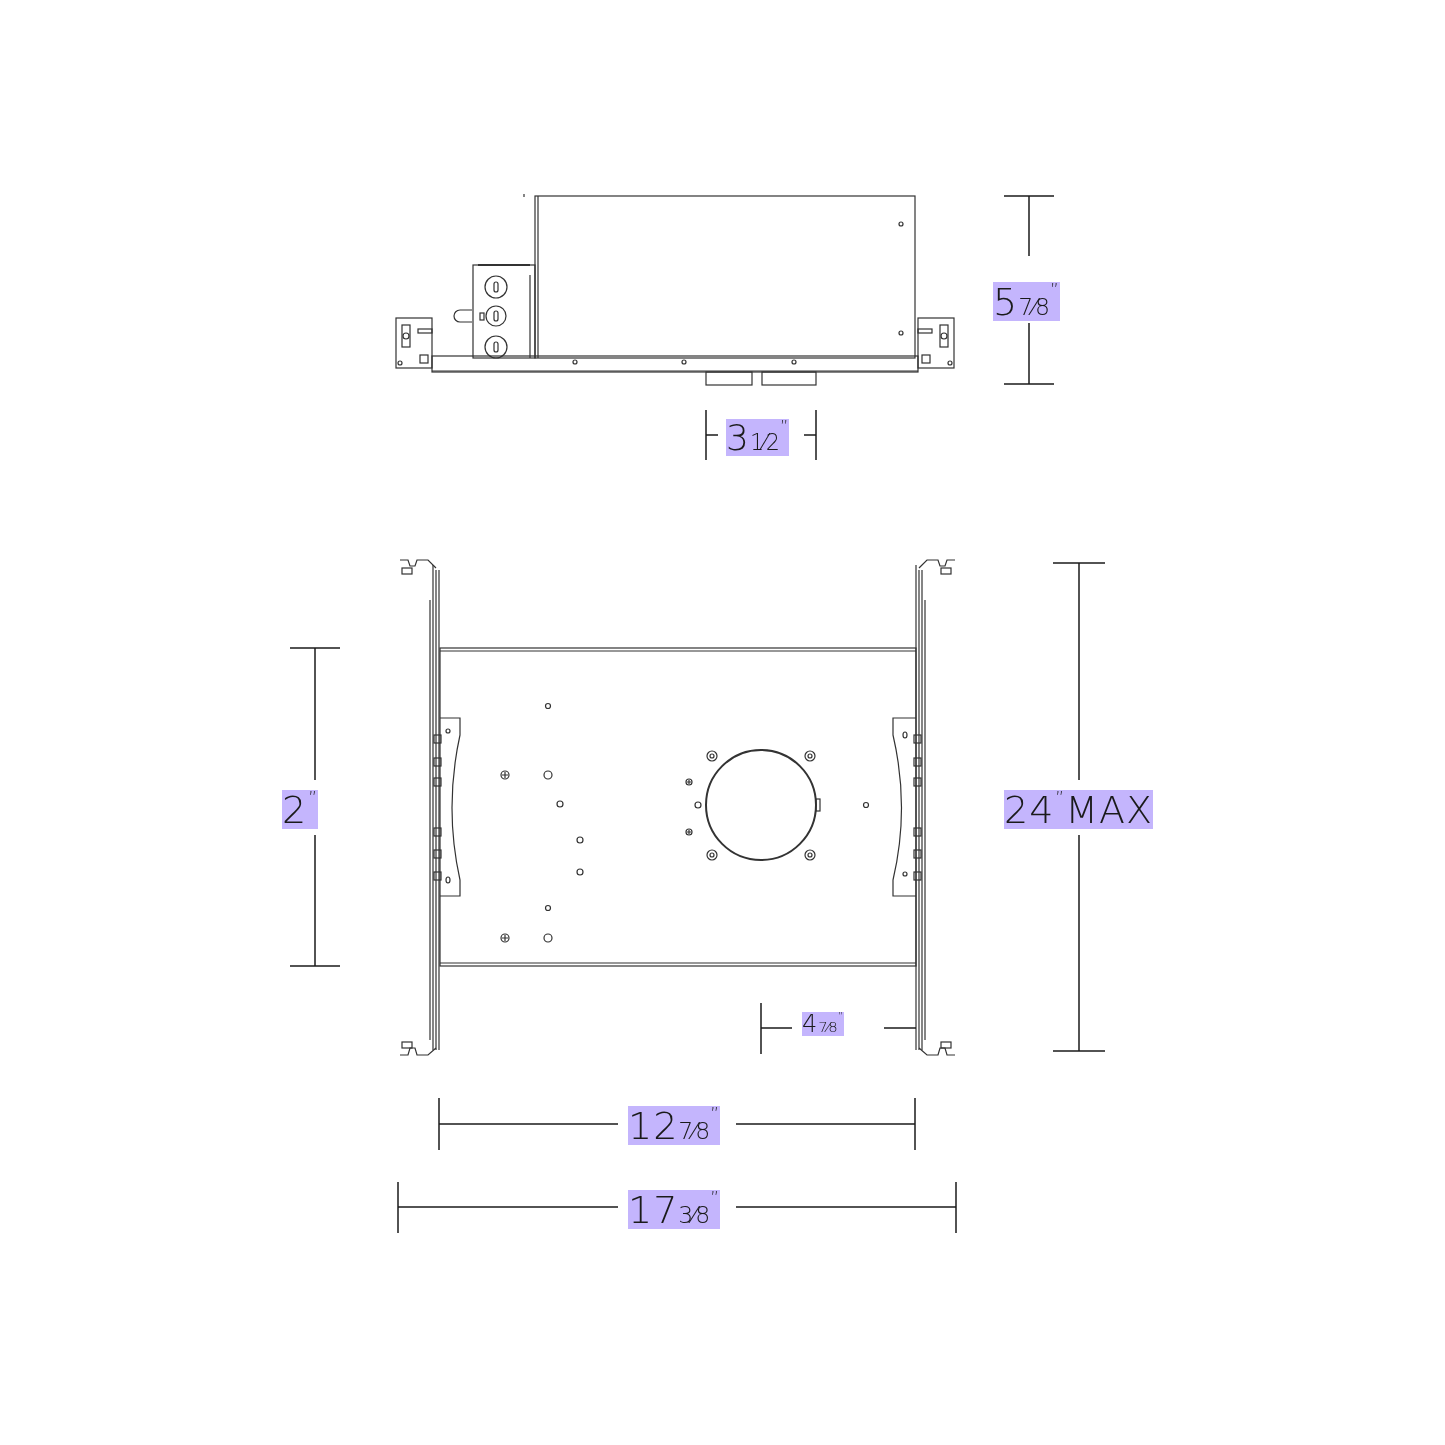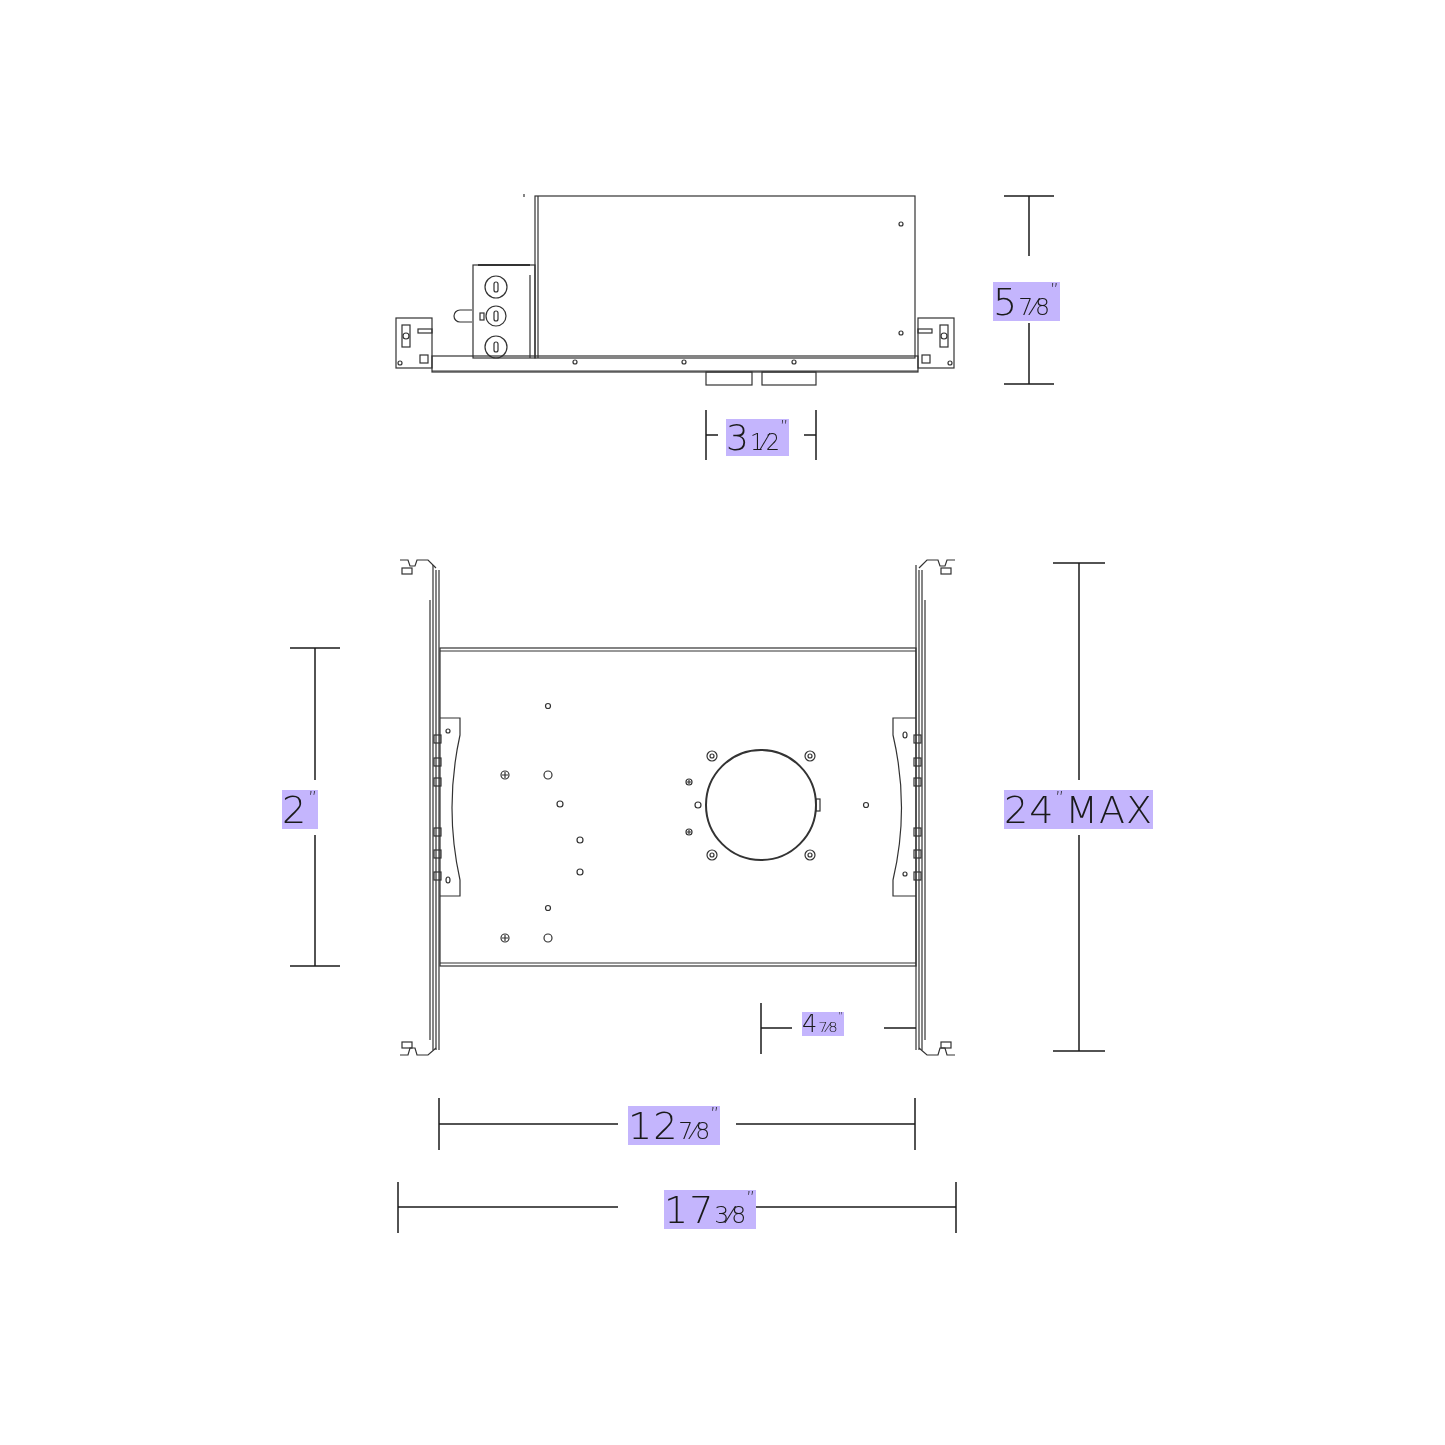--- a/index.html
+++ b/index.html
@@ -210,15 +210,15 @@
 </div>
 
 <div class="dim-label" style="left:802px; top:1012px; font-size:24px;">
   <span>4</span><span class="frac">7⁄8</span><span class="inch">”</span>
 </div>
 
 <div class="dim-label" style="left:628px; top:1106px; font-size:38px;">
   <span>12</span><span class="frac">7⁄8</span><span class="inch">”</span>
 </div>
 
-<div class="dim-label" style="left:664px; top:1190px; font-size:38px;text-align:right;">
+<div class="dim-label" style="left:628px; top:1190px; font-size:38px;text-align:right;">
   <span>17</span><span class="frac">3⁄8</span><span class="inch">”</span>
 </div>
 
 </body></html>

